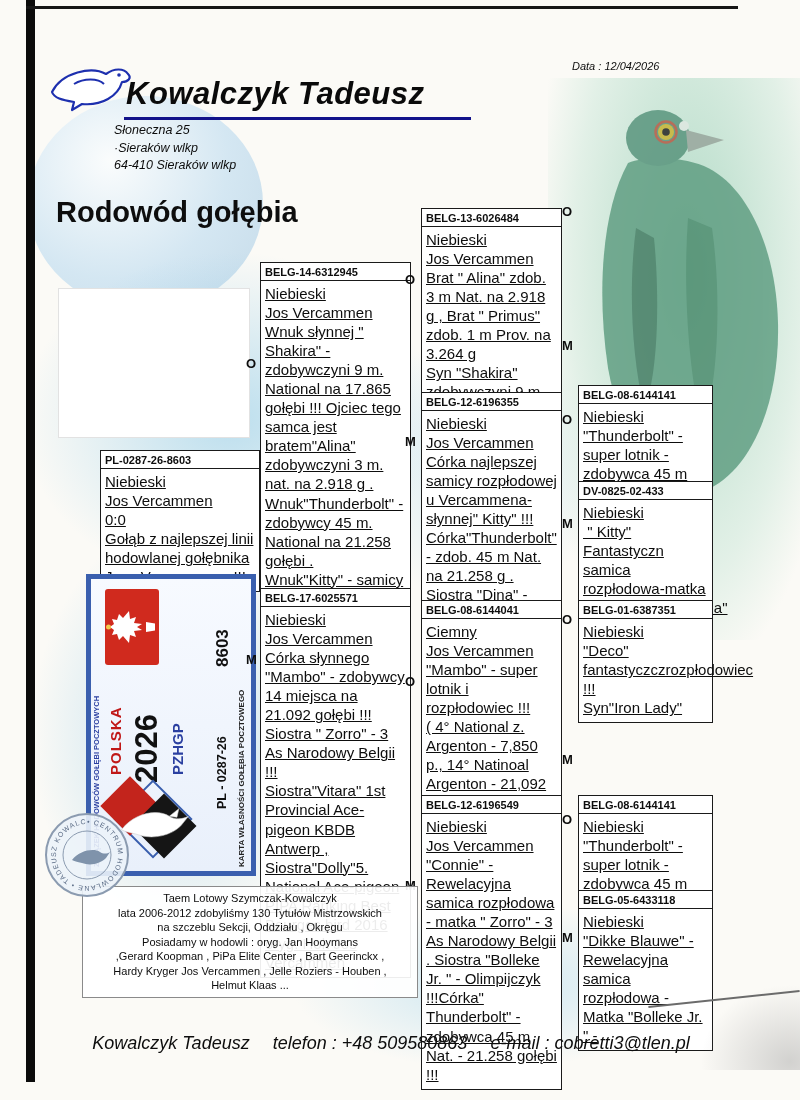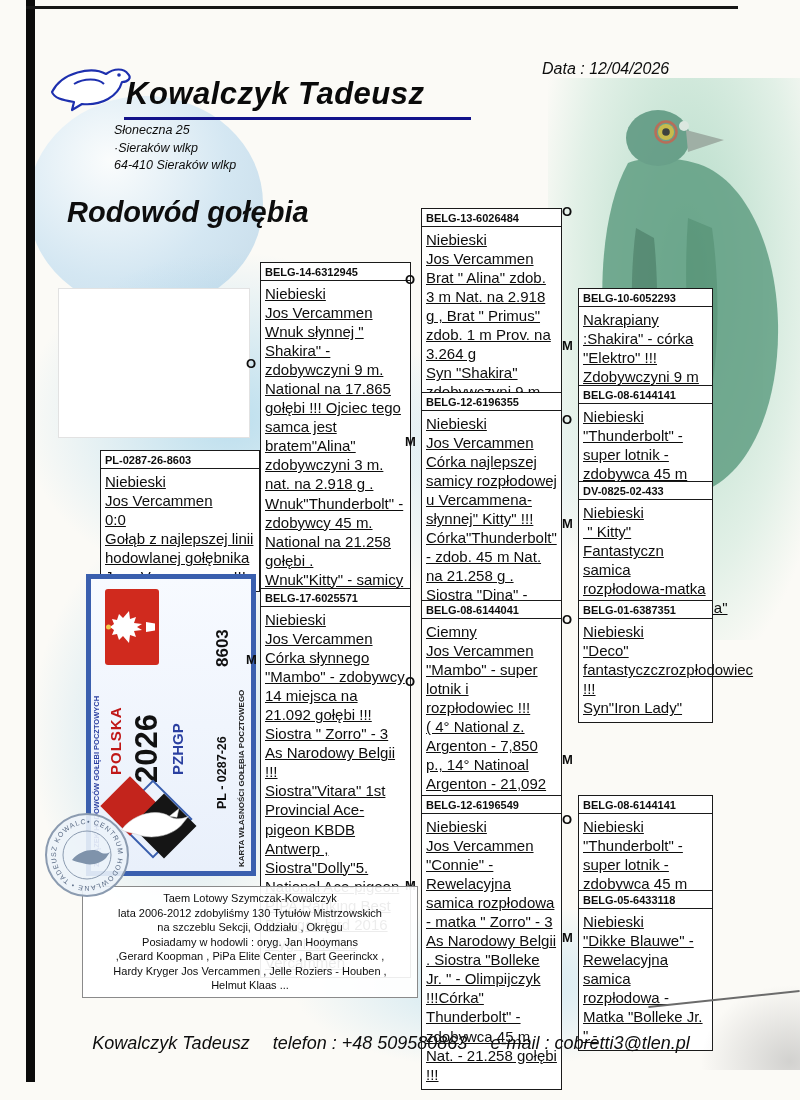--- a/index.html
+++ b/index.html
@@ -8,24 +8,24 @@
   .abs{position:absolute;}
   .blob{position:absolute;border-radius:50%;z-index:0;pointer-events:none;}
   .scan-left{position:absolute;left:26px;top:0;width:9px;height:1082px;background:#0b0b0b;z-index:20;}
   .scan-top{position:absolute;left:26px;top:6px;width:712px;height:3px;background:#161616;z-index:20;}
   .fold{position:absolute;left:648px;top:998px;width:152px;height:2px;background:#6b6b6b;transform:rotate(-6deg);z-index:20;}
   .fold-shadow{position:absolute;left:700px;top:984px;width:100px;height:86px;z-index:19;
        background:radial-gradient(ellipse at 90% 90%, rgba(160,160,160,.45), rgba(255,255,255,0) 70%);}
   .logo{position:absolute;left:44px;top:58px;width:92px;height:58px;z-index:6;}
   .breeder-name{position:absolute;left:124px;top:76px;font-size:31px;font-weight:bold;font-style:italic;
        letter-spacing:.5px;color:#0a0a0a;border-bottom:3.5px solid #12128a;padding:0 46px 5px 2px;z-index:6;}
-  .doc-date{position:absolute;left:542px;top:60px;font-size:16px;font-style:italic;z-index:6;}
+  .doc-date{position:absolute;left:572px;top:60px;font-size:11px;font-style:italic;z-index:6;}
   .address{position:absolute;left:114px;top:122px;font-size:12.5px;font-style:italic;line-height:1.4;
        white-space:pre-line;z-index:6;}
-  .doc-title{position:absolute;left:67px;top:196px;font-size:29px;font-weight:bold;font-style:italic;z-index:6;}
+  .doc-title{position:absolute;left:56px;top:196px;font-size:29px;font-weight:bold;z-index:6;}
   .photo-frame{position:absolute;left:58px;top:288px;width:190px;height:148px;background:#fff;
        border:1px solid #e2e2e2;z-index:4;}
   .pbox{position:absolute;background:#fff;border:1.6px solid #1a1a1a;z-index:5;}
   .pbox .ring{font-weight:bold;font-size:11px;padding:3px 4px 2px;border-bottom:1.6px solid #1a1a1a;}
   .pbox .body{font-size:15px;line-height:1.27;padding:3px 4px 5px;white-space:pre-line;text-decoration:underline;}
   .conn{position:absolute;font-weight:bold;font-size:13px;z-index:7;}
   .card{position:absolute;left:86px;top:574px;width:170px;height:302px;border:5px solid #3a5fae;
        background:linear-gradient(#f7faff,#e9f0fb);z-index:6;box-sizing:border-box;}
   .vtext{position:absolute;writing-mode:vertical-rl;transform:rotate(180deg);white-space:nowrap;}
   .eagle{position:absolute;left:14px;top:10px;width:54px;height:76px;background:#d02a1e;border-radius:3px;
@@ -142,26 +142,20 @@
 "Mambo" - super lotnik i rozpłodowiec !!!
 ( 4° National z. Argenton - 7,850 p., 14° Natinoal Argenton - 21,092 p.) Brat "Porto" - 4 As Narodowy Belgii . Ojciec #Vitara# 1st Provincial Ace-pigeon KBDB Antwerp</div>
   </div>
   <div class="pbox" style="left:421px;top:795px;width:139px;min-height:186px">
     <div class="ring">BELG-12-6196549</div>
     <div class="body">Niebieski
 Jos Vercammen
 "Connie" - Rewelacyjna samica rozpłodowa - matka " Zorro" - 3 As Narodowy Belgii . Siostra "Bolleke Jr. " - Olimpijczyk !!!Córka" Thunderbolt" - zdobywca 45 m Nat. - 21.258 gołębi !!!</div>
   </div>
 
-  <div class="pbox" style="left:578px;top:288px;width:133px;min-height:91px">
-    <div class="ring">BELG-10-6052293</div>
-    <div class="body">Nakrapiany
-:Shakira" - córka "Elektro" !!!
-Zdobywczyni 9 m Nat. - 17.865 g , 51 m Nat.-</div>
-  </div>
   <div class="pbox" style="left:578px;top:385px;width:133px;min-height:90px">
     <div class="ring">BELG-08-6144141</div>
     <div class="body">Niebieski
 "Thunderbolt" - super lotnik - zdobywca 45 m Nat. na 21.258 g , Ojciec zdob. 1 m na</div>
   </div>
   <div class="pbox" style="left:578px;top:481px;width:133px;min-height:88px">
     <div class="ring">DV-0825-02-433</div>
     <div class="body">Niebieski
 &nbsp;" Kitty"
 Fantastyczn samica rozpłodowa-matka "Bosco","Joke","Dina"(</div>

